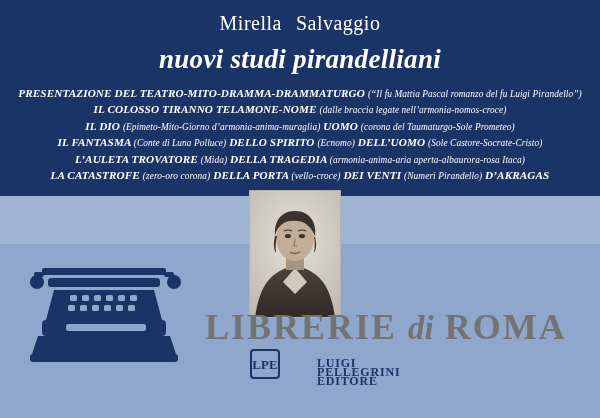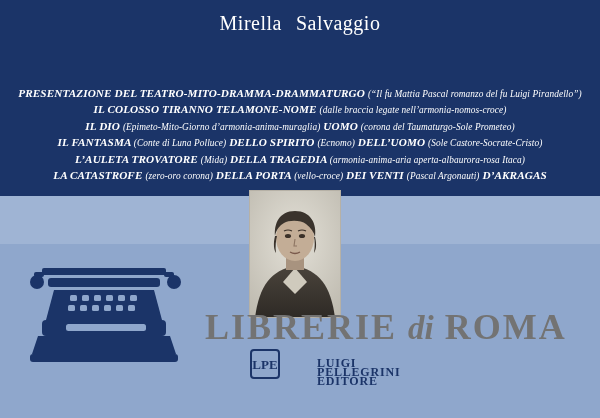--- a/index.html
+++ b/index.html
@@ -154,20 +154,21 @@
 <div class="poster">
 
   <div class="top-band"></div>
   <div class="mid-band"></div>
   <div class="low-band"></div>
 
   <div class="author">
     <span class="first">Mirella</span><span>Salvaggio</span>
   </div>
 
+  <div class="main-title">nuovi studi pirandelliani</div>
 
   <div class="lines">
     <div class="line">
       <span>PRESENTAZIONE DEL TEATRO-MITO-DRAMMA-DRAMMATURGO</span>
       <span class="sub">(“Il fu Mattia Pascal romanzo del fu Luigi Pirandello”)</span>
     </div>
     <div class="line">
       <span>IL COLOSSO TIRANNO TELAMONE-NOME</span>
       <span class="sub">(dalle braccia legate nell’armonia-nomos-croce)</span>
     </div>
@@ -190,21 +191,21 @@
       <span class="sub">(Mida)</span>
       <span>DELLA TRAGEDIA</span>
       <span class="sub">(armonia-anima-aria aperta-albaurora-rosa Itaca)</span>
     </div>
     <div class="line">
       <span>LA CATASTROFE</span>
       <span class="sub">(zero-oro corona)</span>
       <span>DELLA PORTA</span>
       <span class="sub">(vello-croce)</span>
       <span>DEI VENTI</span>
-      <span class="sub">(Pascal Argonauti)</span>
+      <span class="sub">(Numeri Pirandello)</span>
       <span>D’AKRAGAS</span>
     </div>
   </div>
 
   <div class="portrait">
     <svg width="92" height="128" viewBox="0 0 92 128" xmlns="http://www.w3.org/2000/svg">
       <defs>
         <radialGradient id="bgg" cx="50%" cy="40%" r="75%">
           <stop offset="0%" stop-color="#e3e0d7"></stop>
           <stop offset="100%" stop-color="#bdb9ae"></stop>

